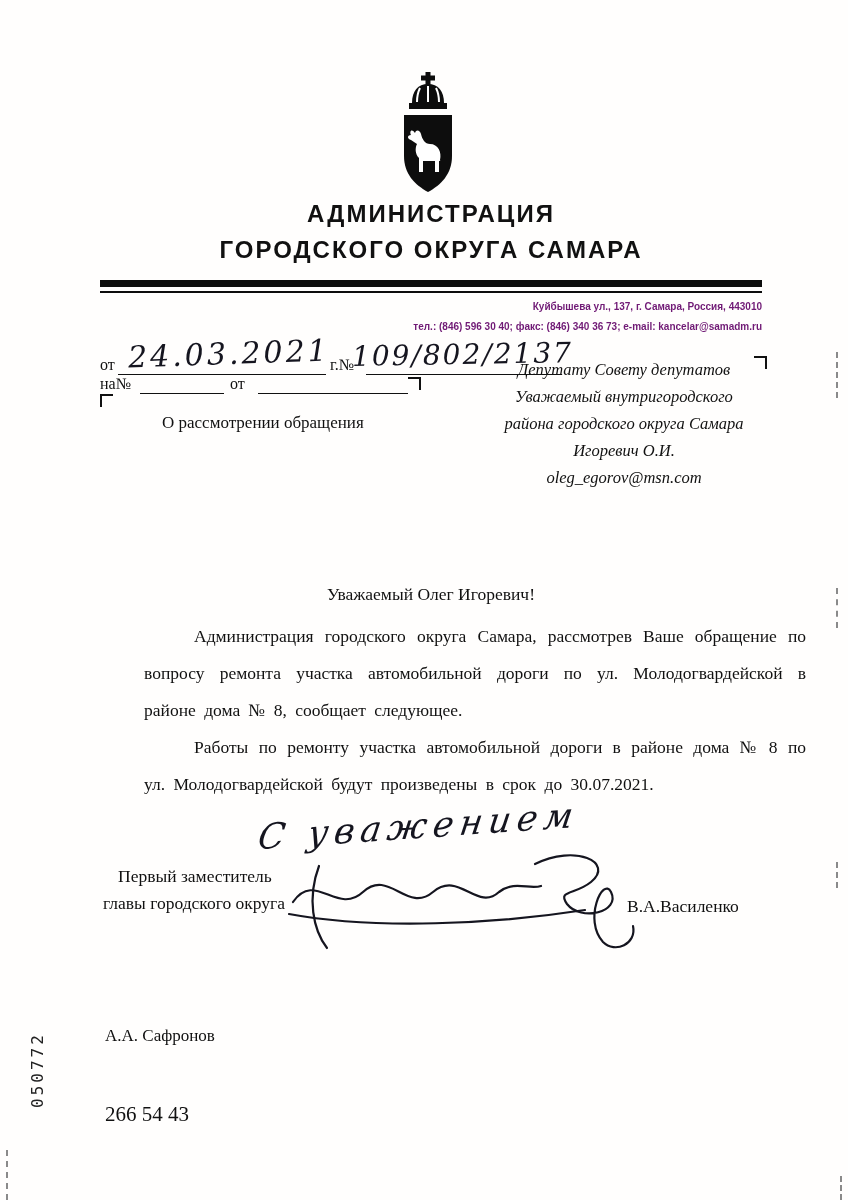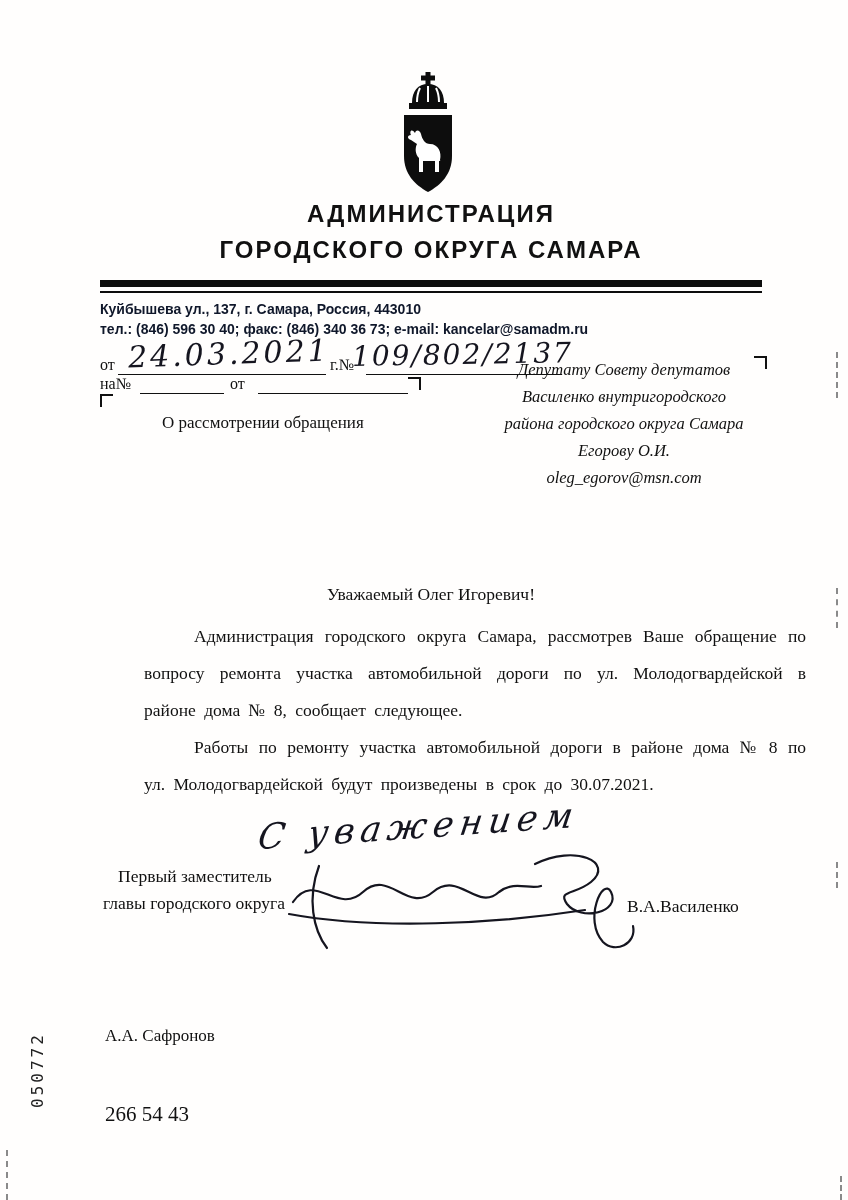--- a/index.html
+++ b/index.html
@@ -20,23 +20,23 @@
   .org-line {
     position: absolute; left: 100px; width: 662px; text-align: center;
     font-family: "Liberation Sans", sans-serif; font-weight: bold;
     font-size: 24px; letter-spacing: 2px; color: #111;
   }
   .org1 { top: 200px; }
   .org2 { top: 236px; }
   .rule-thick { position: absolute; left: 100px; top: 280px; width: 662px; height: 7px; background: #0d0d0d; }
   .rule-thin  { position: absolute; left: 100px; top: 291px; width: 662px; height: 2px; background: #0d0d0d; }
   .addr-line {
-    position: absolute; left: 100px; width: 662px; text-align: left;
+    position: absolute; left: 100px; width: 662px; text-align: right;
     font-family: "Liberation Sans", sans-serif; font-weight: bold;
-    font-size: 14px; color: #0f172a;
+    font-size: 10px; color: #701a75;
   }
   .addr     { top: 301px; }
   .contacts { top: 321px; }
 
   
   .lbl { position: absolute; font-size: 16px; color: #111; }
   .uline { position: absolute; height: 0; border-bottom: 1.6px solid #111; }
   .hand {
     position: absolute; font-family: "DejaVu Serif", serif; font-style: italic;
     color: #15151f; white-space: nowrap;
@@ -129,23 +129,23 @@
   <span class="lbl" style="left:230px; top:375px;">от</span>
   <div class="uline" style="left:258px; top:393px; width:150px;"></div>
   <div class="corner-tr" style="left:408px; top:377px;"></div>
 
   <div class="corner-tl" style="left:100px; top:394px;"></div>
   <div class="subject">О рассмотрении обращения</div>
 
   <div class="corner-tr" style="left:754px; top:356px;"></div>
   <div class="addressee">
     <div>Депутату Совету депутатов</div>
-    <div>Василенко внутригородского</div>
+    <div>Уважаемый внутригородского</div>
     <div>района городского округа Самара</div>
-    <div>Егорову О.И.</div>
+    <div>Игоревич О.И.</div>
     <div>oleg_egorov@msn.com</div>
   </div>
 
   <div class="salutation">Уважаемый Олег Игоревич!</div>
   <div class="body-text">
     <p class="body-par">Администрация городского округа Самара, рассмотрев Ваше обращение по вопросу ремонта участка автомобильной дороги по ул. Молодогвардейской в районе дома № 8, сообщает следующее.</p>
     <p class="body-par">Работы по ремонту участка автомобильной дороги в районе дома № 8 по ул. Молодогвардейской будут произведены в срок до 30.07.2021.</p>
   </div>
 
   <div class="closing-hand">С уважением</div>

